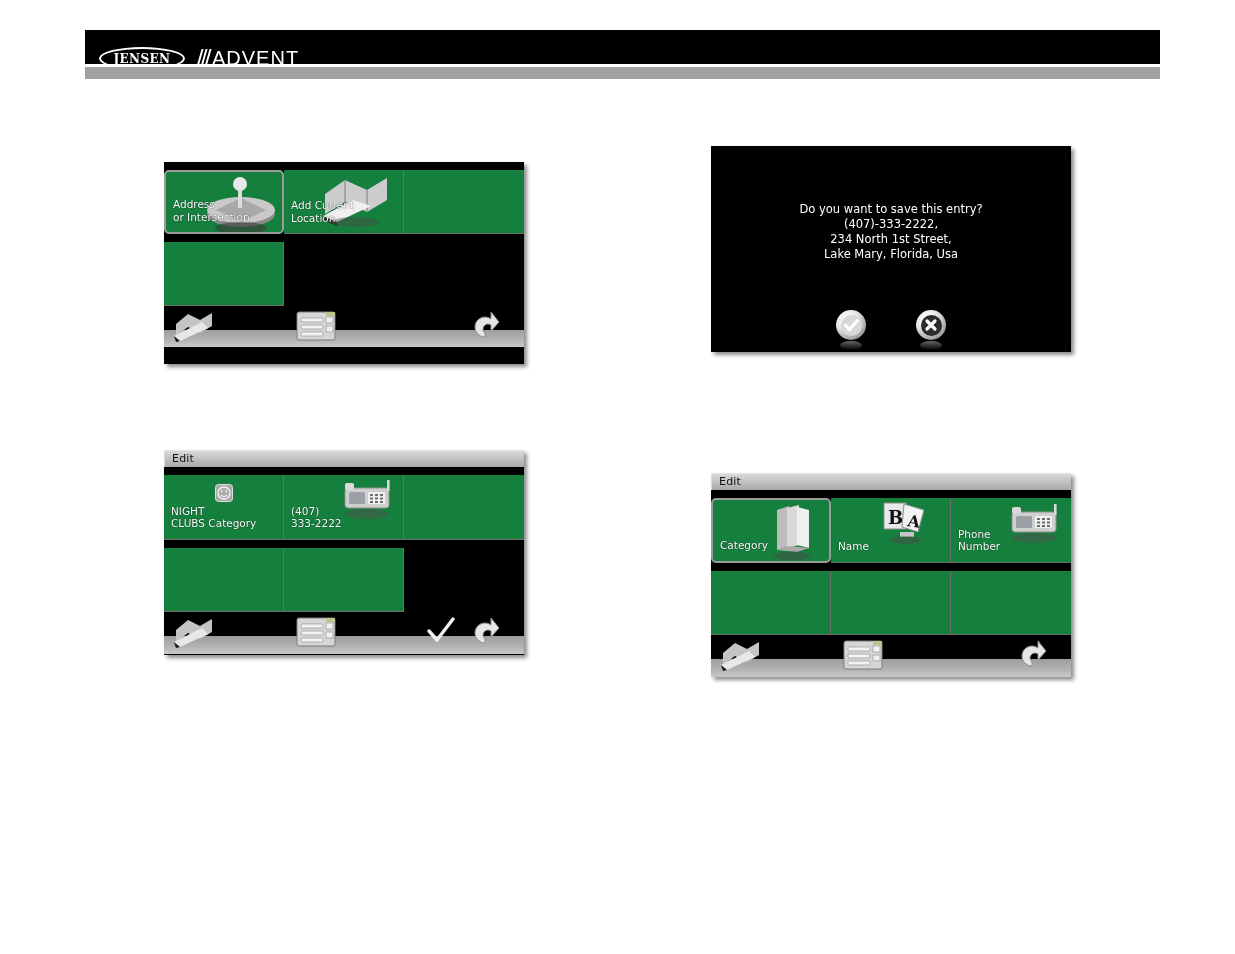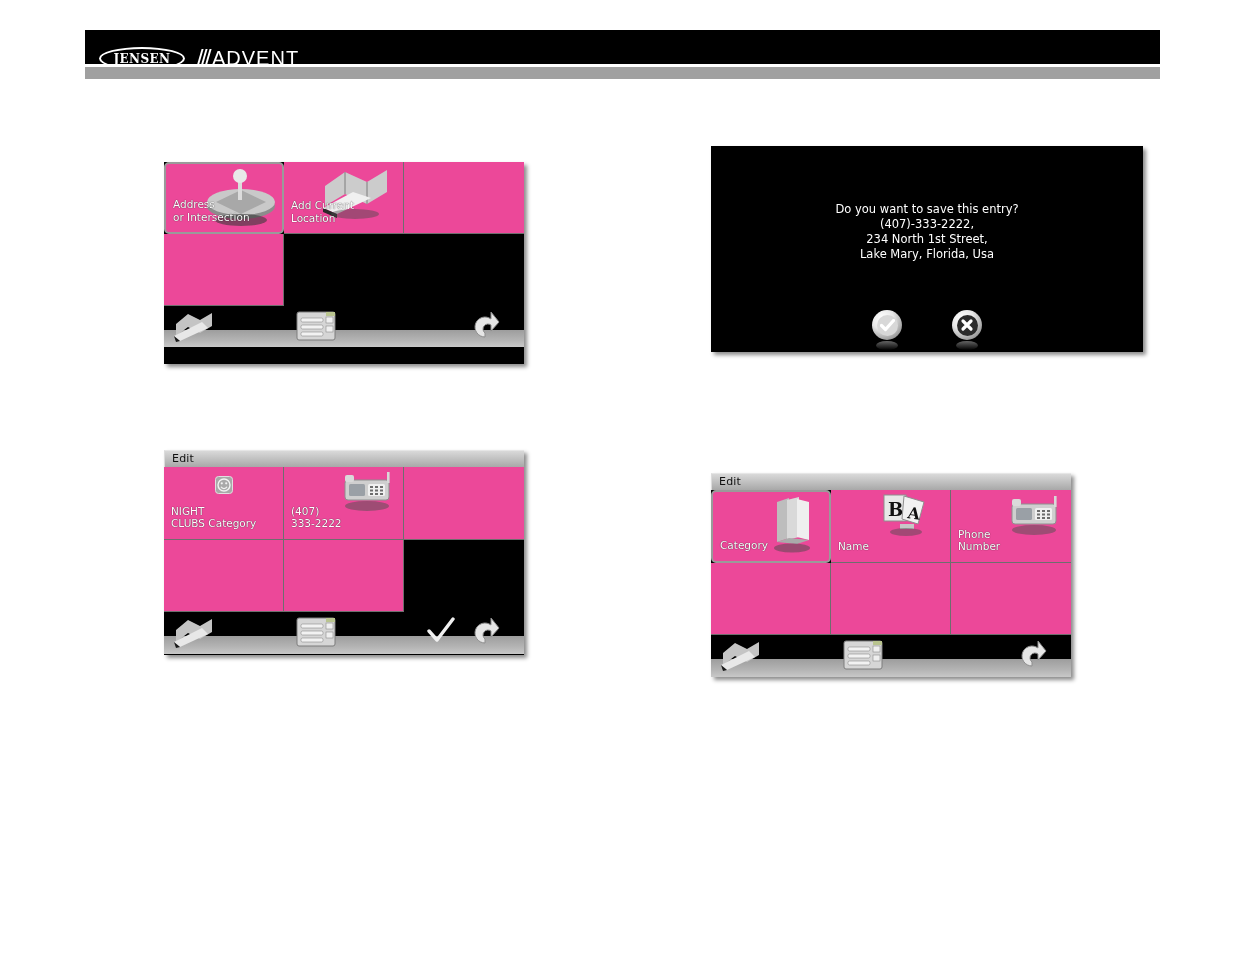--- a/index.html
+++ b/index.html
@@ -110,25 +110,26 @@
   }
   .grid {
     display: grid;
     grid-template-columns: 1fr 1fr 1fr;
     grid-template-rows: 1fr 1fr;
     background: #000000;
     gap: 0;
   }
   .cell {
     position: relative;
-    background: #ec4899;
+    background: #15803d;
     border-right: 1px solid #6e6e6e;
     border-bottom: 1px solid #6e6e6e;
     box-sizing: border-box;
     overflow: hidden;
+    margin-top: 8px;
   }
   .cell:nth-child(3n) { border-right: none; }
   .cell.selected {
     border: 2px solid #9a9a9a;
     border-radius: 5px;
   }
   .cell-label {
     position: absolute;
     left: 7px;
     bottom: 9px;
@@ -277,21 +278,21 @@
       <rect x="32" y="8" width="7" height="6" fill="#efefef" stroke="#8a8a8a" stroke-width="0.6"></rect>
       <rect x="32" y="17" width="7" height="6" fill="#efefef" stroke="#8a8a8a" stroke-width="0.6"></rect>
       <rect x="32" y="3" width="9" height="4" fill="#b9c48f"></rect>
     </svg>
     <svg class="toolbar-icon" width="34" height="32" viewBox="0 0 34 32" style="right:22px; top:3px;">
       <path d="M17 28 a10 10 0 1 1 6-18 l0-7 8 10 -8 9 0-6 a5 5 0 1 0 -6 8 z" fill="#e6e6e6" stroke="#8d8d8d" stroke-width="1"></path>
     </svg>
   </div>
 </div>
 
-<div class="device device-shadow" style="left:711px; top:146px; width:432px; height:206px;">
+<div class="device device-shadow" style="left:711px; top:146px; width:360px; height:206px;">
   <div class="dialog-text" style="top:56px;">Do you want to save this entry?
 (407)-333-2222,
 234 North 1st Street,
 Lake Mary, Florida, Usa</div>
   <div class="dlg-btns" style="top:164px;">
     <div class="dlg-btn ok">
       <div class="inner">
         <svg width="15" height="13" viewBox="0 0 15 13">
             <path d="M1.5 6.5 L5.5 10.5 L13.5 1.5" stroke="#ffffff" stroke-width="3.2" fill="none" stroke-linecap="round" stroke-linejoin="round"></path>
           </svg>

